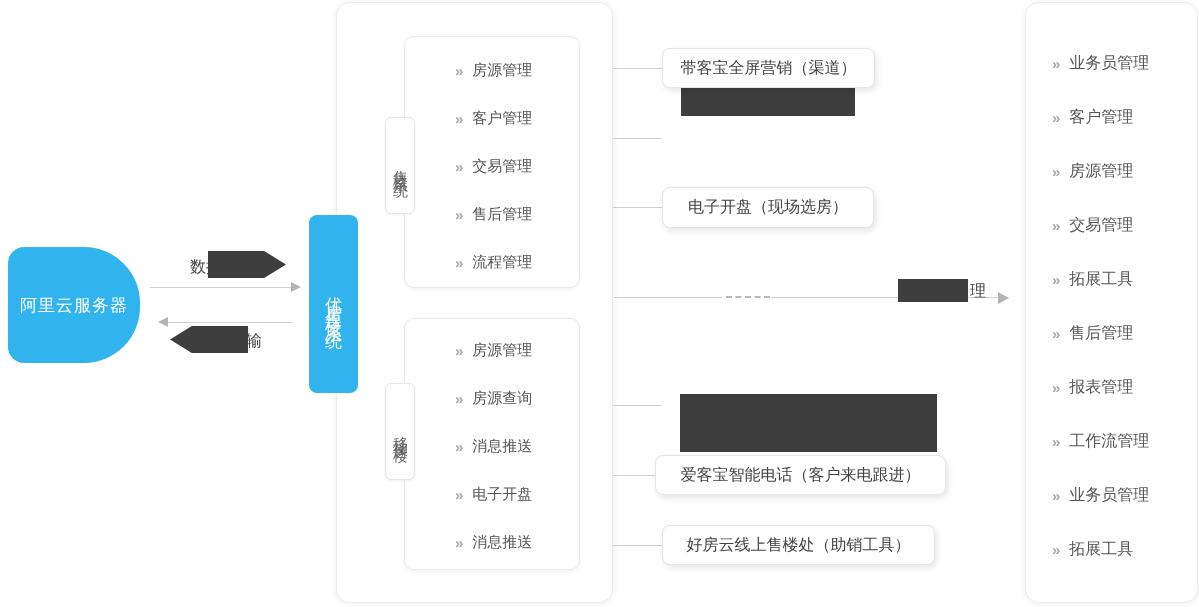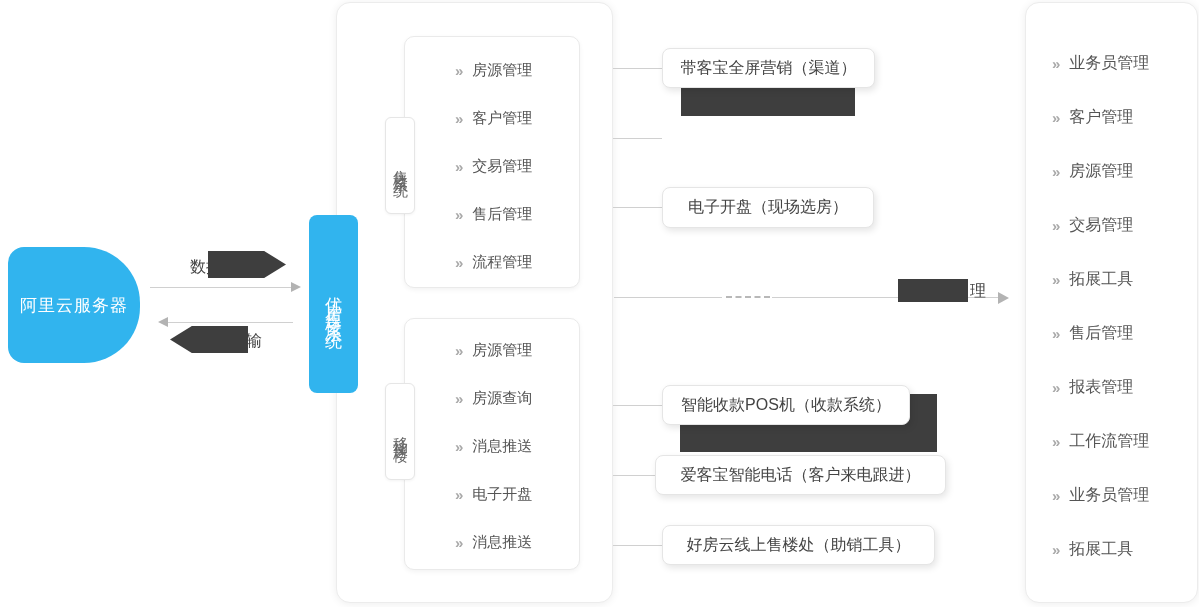--- a/index.html
+++ b/index.html
@@ -130,23 +130,20 @@
   </div>
 
   <div class="hline" style="left:614px;top:297px;width:108px;"></div>
   <div class="dashline" style="left:726px;top:296px;width:44px;"></div>
   <div class="hline" style="left:772px;top:297px;width:228px;"></div>
   <div class="tri-r" style="left:998px;top:292px;border-left-width:11px;border-top-width:6px;border-bottom-width:6px;"></div>
   <div class="darkbar" style="left:898px;top:279px;width:70px;height:23px;z-index:3;"></div>
   <div class="flowtext" style="left:970px;top:281px;">理</div>
 
   <div class="darkbar" style="left:680px;top:394px;width:257px;height:58px;"></div>
-  <div class="mbox" style="left:662px;top:385px;width:248px;height:40px;">
-    <span>智能收款POS机（收款系统）</span>
-  </div>
   <div class="mbox" style="left:655px;top:455px;width:291px;height:40px;">
     <span>爱客宝智能电话（客户来电跟进）</span>
   </div>
   <div class="mbox" style="left:662px;top:525px;width:273px;height:40px;">
     <span>好房云线上售楼处（助销工具）</span>
   </div>
 
   <div class="panel" style="left:1025px;top:2px;width:173px;height:601px;">
     <div class="item r-item" style="left:26px;top:50px;">
       <span class="chev">»</span>

